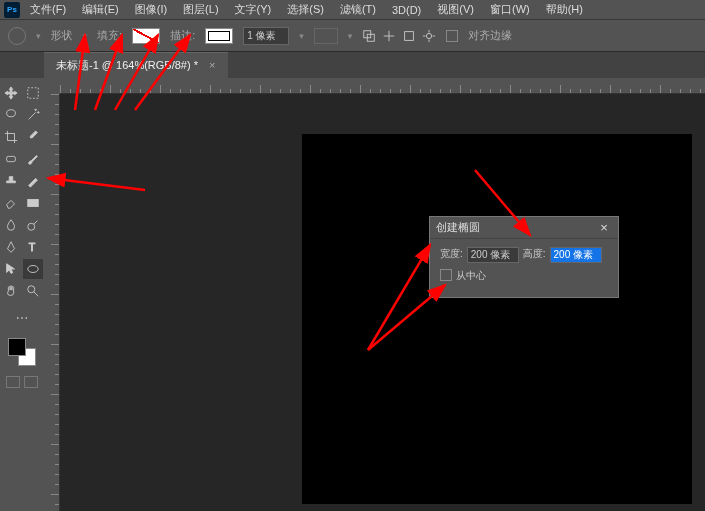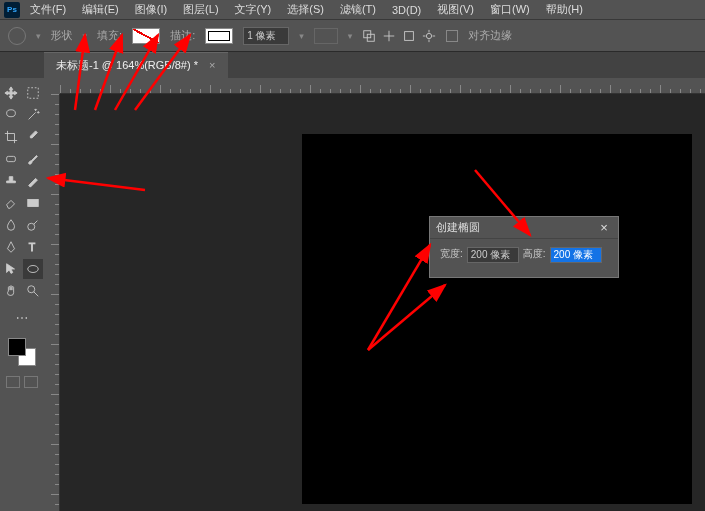--- a/index.html
+++ b/index.html
@@ -370,20 +370,24 @@
         <span>创建椭圆</span>
         <span class="dlg-close">×</span>
       </div>
       <div class="dlg-body">
         <div class="dlg-row">
           <span>宽度:</span>
           <input class="dlg-input" value="200 像素" style="">
           <span>高度:</span>
           <input class="dlg-input hl" value="200 像素" style="">
         </div>
+        <div class="dlg-row">
+          <span class="chk"></span>
+          <span>从中心</span>
+        </div>
       </div>
     </div>
   </div>
 </div>
 
 <svg class="arrow" style="top:0;left:0" width="705" height="511">
   <defs>
       <marker id="ah" markerWidth="8" markerHeight="8" refX="7" refY="3" orient="auto">
         <polygon points="0 0, 8 3, 0 6"></polygon>
       </marker>

